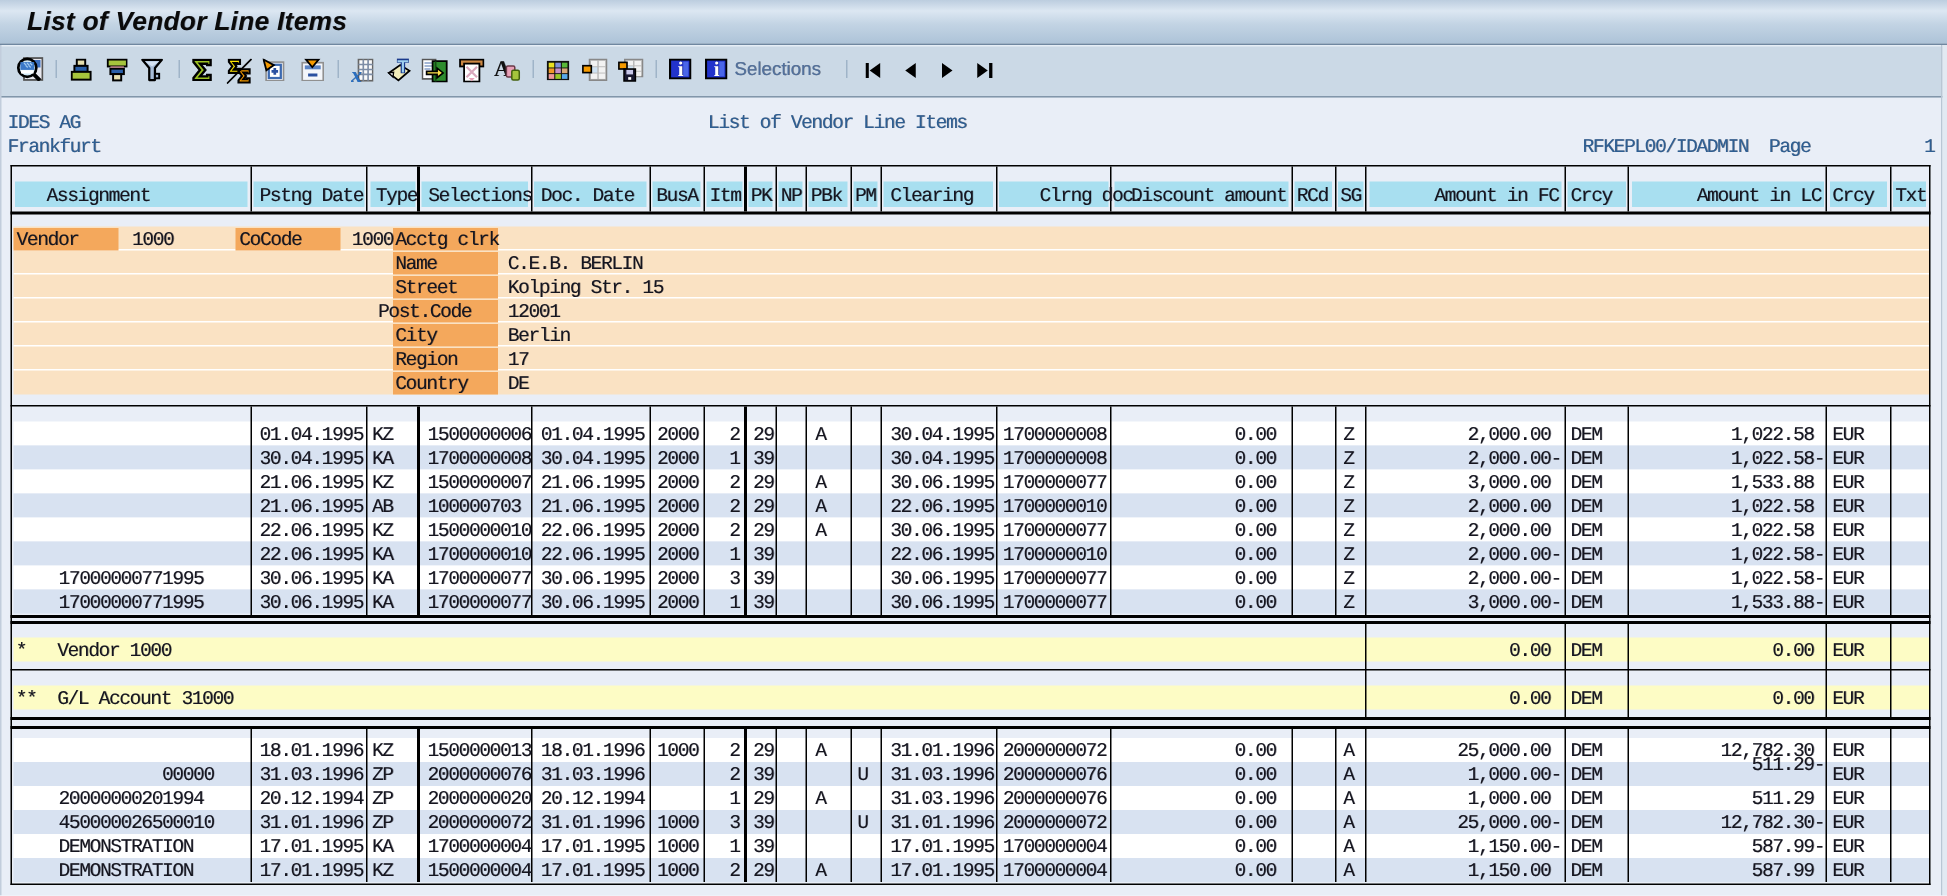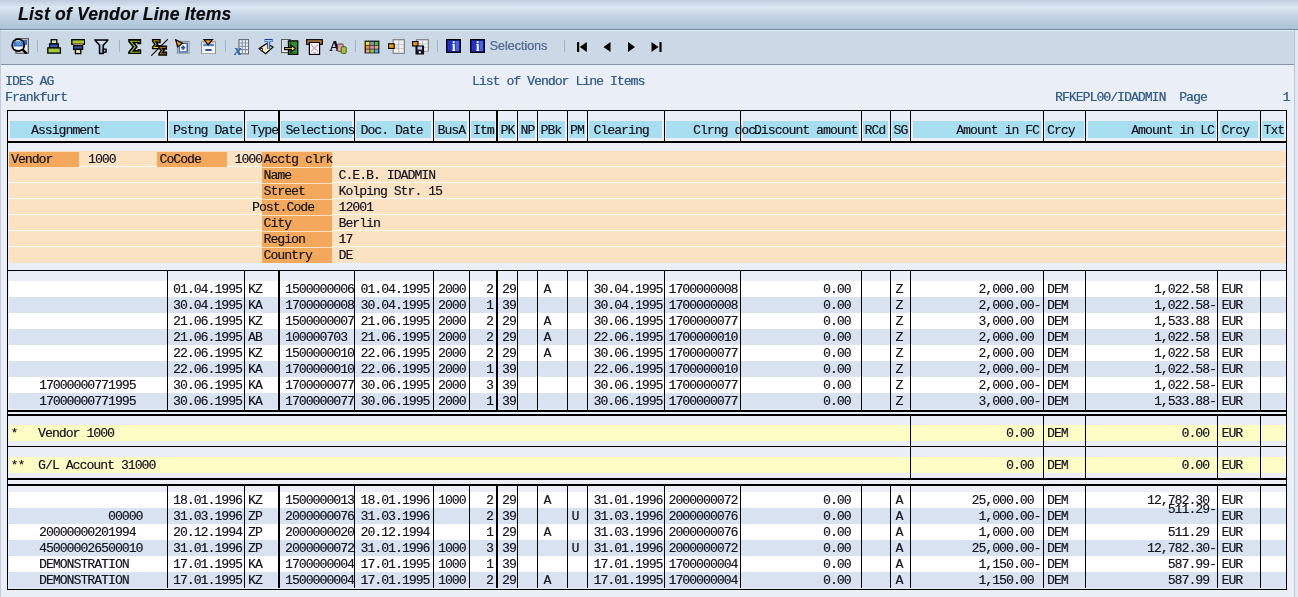--- a/index.html
+++ b/index.html
@@ -226,21 +226,21 @@
 <div style="position:absolute;z-index:1;left:262.0px;top:199.5px;width:69.5px;height:15.0px;background:#f4a85c"></div>
 <div style="position:absolute;z-index:1;left:262.0px;top:215.5px;width:69.5px;height:15.0px;background:#f4a85c"></div>
 <div style="position:absolute;z-index:1;left:262.0px;top:231.5px;width:69.5px;height:15.0px;background:#f4a85c"></div>
 <div style="position:absolute;z-index:1;left:262.0px;top:247.5px;width:69.5px;height:15.0px;background:#f4a85c"></div>
 <div style="position:absolute;z-index:5;top:152.3px;height:16px;line-height:16px;white-space:pre;color:#15151f;left:11.0px;">Vendor</div>
 <div style="position:absolute;z-index:5;top:152.3px;height:16px;line-height:16px;white-space:pre;color:#15151f;left:88.0px;">1000</div>
 <div style="position:absolute;z-index:5;top:152.3px;height:16px;line-height:16px;white-space:pre;color:#15151f;left:159.5px;">CoCode</div>
 <div style="position:absolute;z-index:5;top:152.3px;height:16px;line-height:16px;white-space:pre;color:#15151f;left:234.5px;">1000</div>
 <div style="position:absolute;z-index:5;top:152.3px;height:16px;line-height:16px;white-space:pre;color:#15151f;left:263.5px;">Acctg clrk</div>
 <div style="position:absolute;z-index:5;top:168.3px;height:16px;line-height:16px;white-space:pre;color:#15151f;left:263.5px;">Name</div>
-<div style="position:absolute;z-index:5;top:168.3px;height:16px;line-height:16px;white-space:pre;color:#15151f;left:338.5px;">C.E.B. IDADMIN</div>
+<div style="position:absolute;z-index:5;top:168.3px;height:16px;line-height:16px;white-space:pre;color:#15151f;left:338.5px;">C.E.B. BERLIN</div>
 <div style="position:absolute;z-index:5;top:184.3px;height:16px;line-height:16px;white-space:pre;color:#15151f;left:263.5px;">Street</div>
 <div style="position:absolute;z-index:5;top:184.3px;height:16px;line-height:16px;white-space:pre;color:#15151f;left:338.5px;">Kolping Str. 15</div>
 <div style="position:absolute;z-index:5;top:200.3px;height:16px;line-height:16px;white-space:pre;color:#15151f;left:252px;font-family:Liberation Mono, monospace;">Post.Code</div>
 <div style="position:absolute;z-index:5;top:200.3px;height:16px;line-height:16px;white-space:pre;color:#15151f;left:338.5px;">12001</div>
 <div style="position:absolute;z-index:5;top:216.3px;height:16px;line-height:16px;white-space:pre;color:#15151f;left:263.5px;">City</div>
 <div style="position:absolute;z-index:5;top:216.3px;height:16px;line-height:16px;white-space:pre;color:#15151f;left:338.5px;">Berlin</div>
 <div style="position:absolute;z-index:5;top:232.3px;height:16px;line-height:16px;white-space:pre;color:#15151f;left:263.5px;">Region</div>
 <div style="position:absolute;z-index:5;top:232.3px;height:16px;line-height:16px;white-space:pre;color:#15151f;left:338.5px;">17</div>
 <div style="position:absolute;z-index:5;top:248.3px;height:16px;line-height:16px;white-space:pre;color:#15151f;left:263.5px;">Country</div>
 <div style="position:absolute;z-index:5;top:248.3px;height:16px;line-height:16px;white-space:pre;color:#15151f;left:338.5px;">DE</div>

